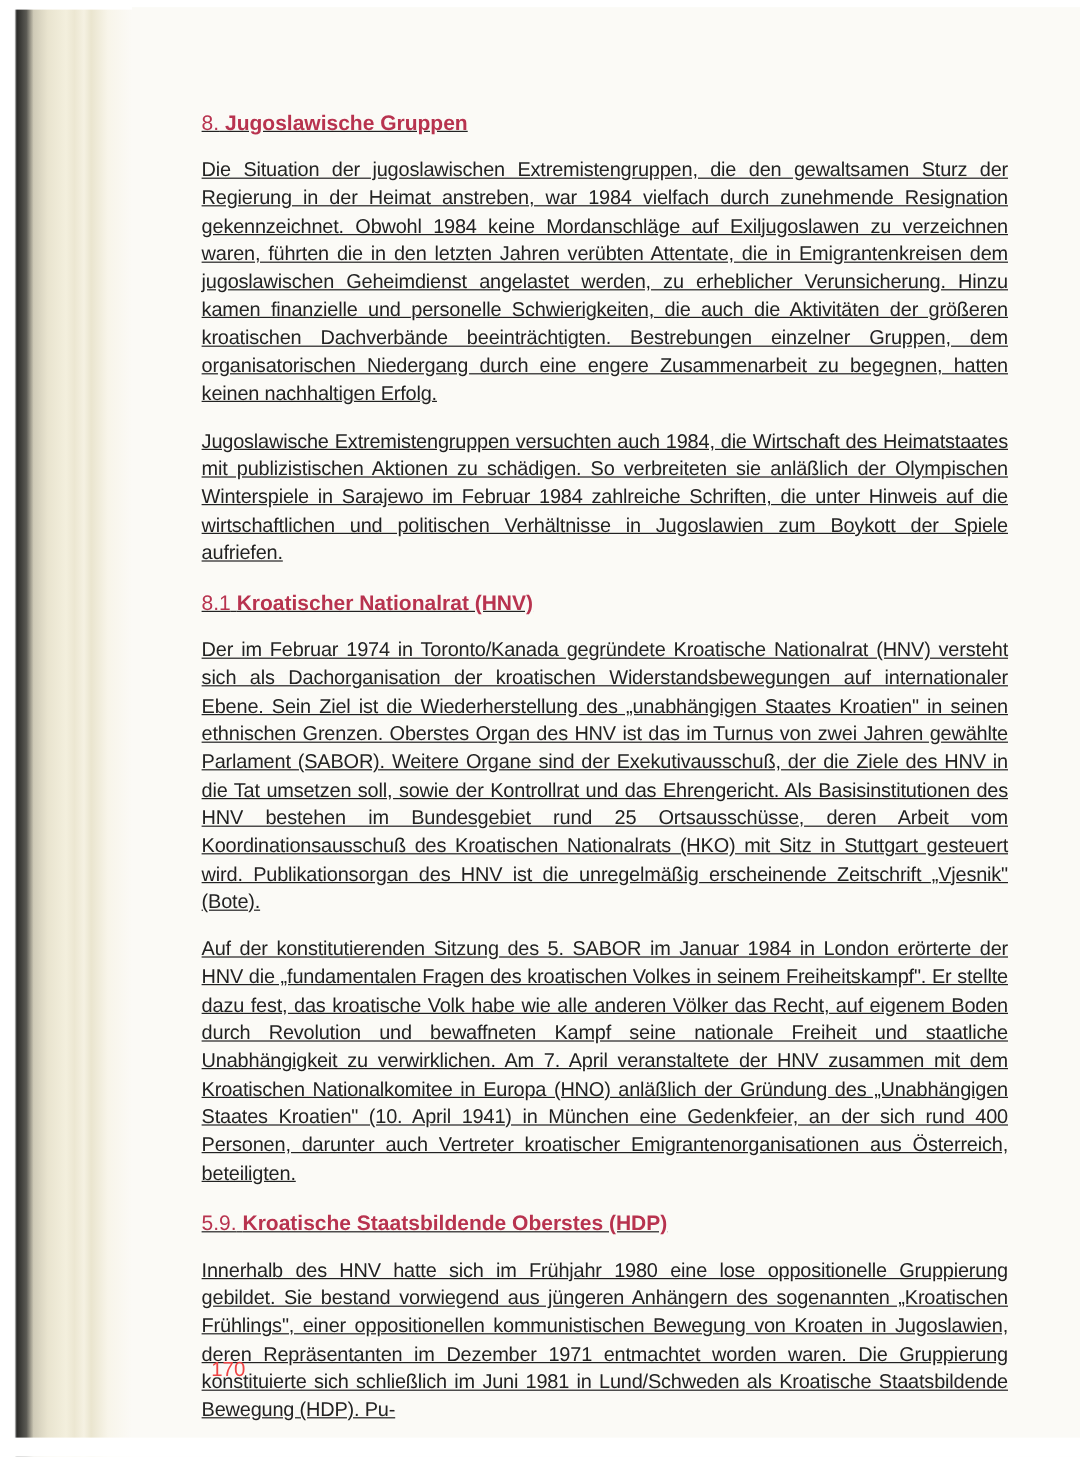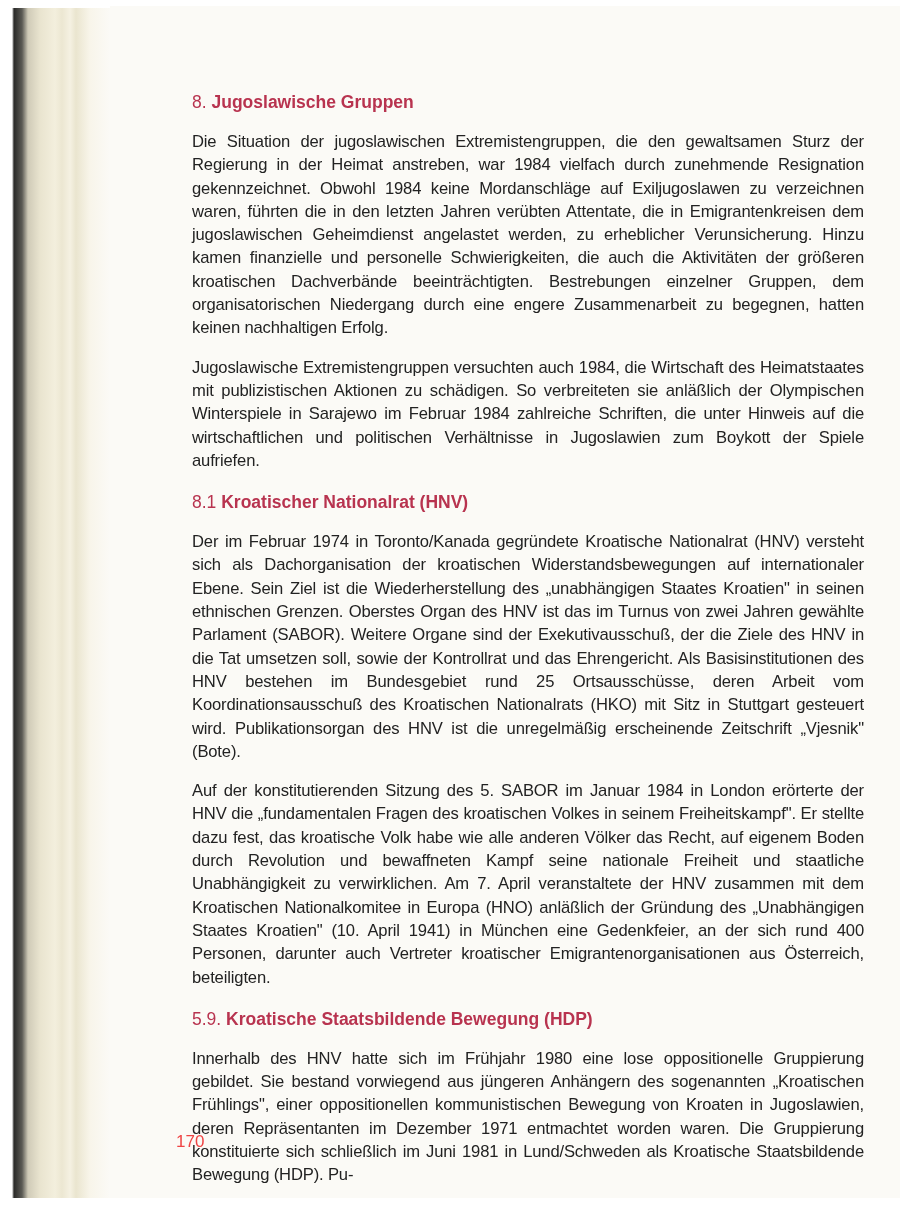--- a/index.html
+++ b/index.html
@@ -16,24 +16,25 @@
       content: ""; position: absolute; left: 10px; top: 0; width: 100px; height: 8px;
       background: #ffffff;
     }
     .top-strip {
       position: absolute; left: 0; top: 0; width: 900px; height: 6px; background: #ffffff;
     }
     .bottom-strip {
       position: absolute; left: 0; bottom: 0; width: 900px; height: 16px; background: #ffffff;
     }
     .page {
-      position: absolute; left: 192px; top: 90px; width: 672px;
+      position: absolute; left: 168px; top: 90px; width: 672px;
       color: #222222;
       font-size: 16.6px;
       line-height: 23.3px;
+      text-decoration: underline;
     }
     h2 {
       margin: 0 0 6px 0;
       font-size: 17.5px; line-height: 24px;
       font-weight: bold;
       color: #b8334f;
     }
     h2 .num { font-weight: normal; }
     p {
       margin: 16px 0 8px 0;
@@ -67,20 +68,20 @@
       <span class="num">8.1</span>
       <span>Kroatischer Nationalrat (HNV)</span>
     </h2>
     <p>Der im Februar 1974 in Toronto/Kanada gegründete Kroatische Nationalrat (HNV) versteht sich als Dachorganisation der kroatischen Widerstandsbewegungen auf internationaler Ebene. Sein Ziel ist die Wiederherstellung des „unabhängigen Staates Kroatien" in seinen ethnischen Grenzen. Oberstes Organ des HNV ist das im Turnus von zwei Jahren gewählte Parlament (SABOR). Weitere Organe sind der Exekutivausschuß, der die Ziele des HNV in die Tat umsetzen soll, sowie der Kontrollrat und das Ehrengericht. Als Basisinstitutionen des HNV bestehen im Bundesgebiet rund 25 Ortsausschüsse, deren Arbeit vom Koordinationsausschuß des Kroatischen Nationalrats (HKO) mit Sitz in Stuttgart gesteuert wird. Publikationsorgan des HNV ist die unregelmäßig erscheinende Zeitschrift „Vjesnik" (Bote).</p>
     <p>Auf der konstitutierenden Sitzung des 5. SABOR im Januar 1984 in London erörterte der HNV die „fundamentalen Fragen des kroatischen Volkes in seinem Freiheitskampf". Er stellte dazu fest, das kroatische Volk habe wie alle anderen Völker das Recht, auf eigenem Boden durch Revolution und bewaffneten Kampf seine nationale Freiheit und staatliche Unabhängigkeit zu verwirklichen. Am 7. April veranstaltete der HNV zusammen mit dem Kroatischen Nationalkomitee in Europa (HNO) anläßlich der Gründung des „Unabhängigen Staates Kroatien" (10. April 1941) in München eine Gedenkfeier, an der sich rund 400 Personen, darunter auch Vertreter kroatischer Emigrantenorganisationen aus Österreich, beteiligten.</p>
   </div>
 
   <div class="section">
     <h2>
       <span class="num">5.9.</span>
-      <span>Kroatische Staatsbildende Bewegung (HDP)</span>
+      <span>Kroatische Staatsbildende Oberstes (HDP)</span>
     </h2>
     <p>Innerhalb des HNV hatte sich im Frühjahr 1980 eine lose oppositionelle Gruppierung gebildet. Sie bestand vorwiegend aus jüngeren Anhängern des sogenannten „Kroatischen Frühlings", einer oppositionellen kommunistischen Bewegung von Kroaten in Jugoslawien, deren Repräsentanten im Dezember 1971 entmachtet worden waren. Die Gruppierung konstituierte sich schließlich im Juni 1981 in Lund/Schweden als Kroatische Staatsbildende Bewegung (HDP). Pu-</p>
   </div>
 </div>
 
 <div class="page-number">170</div>
 <div class="bottom-strip"></div>
 
 </body></html>

